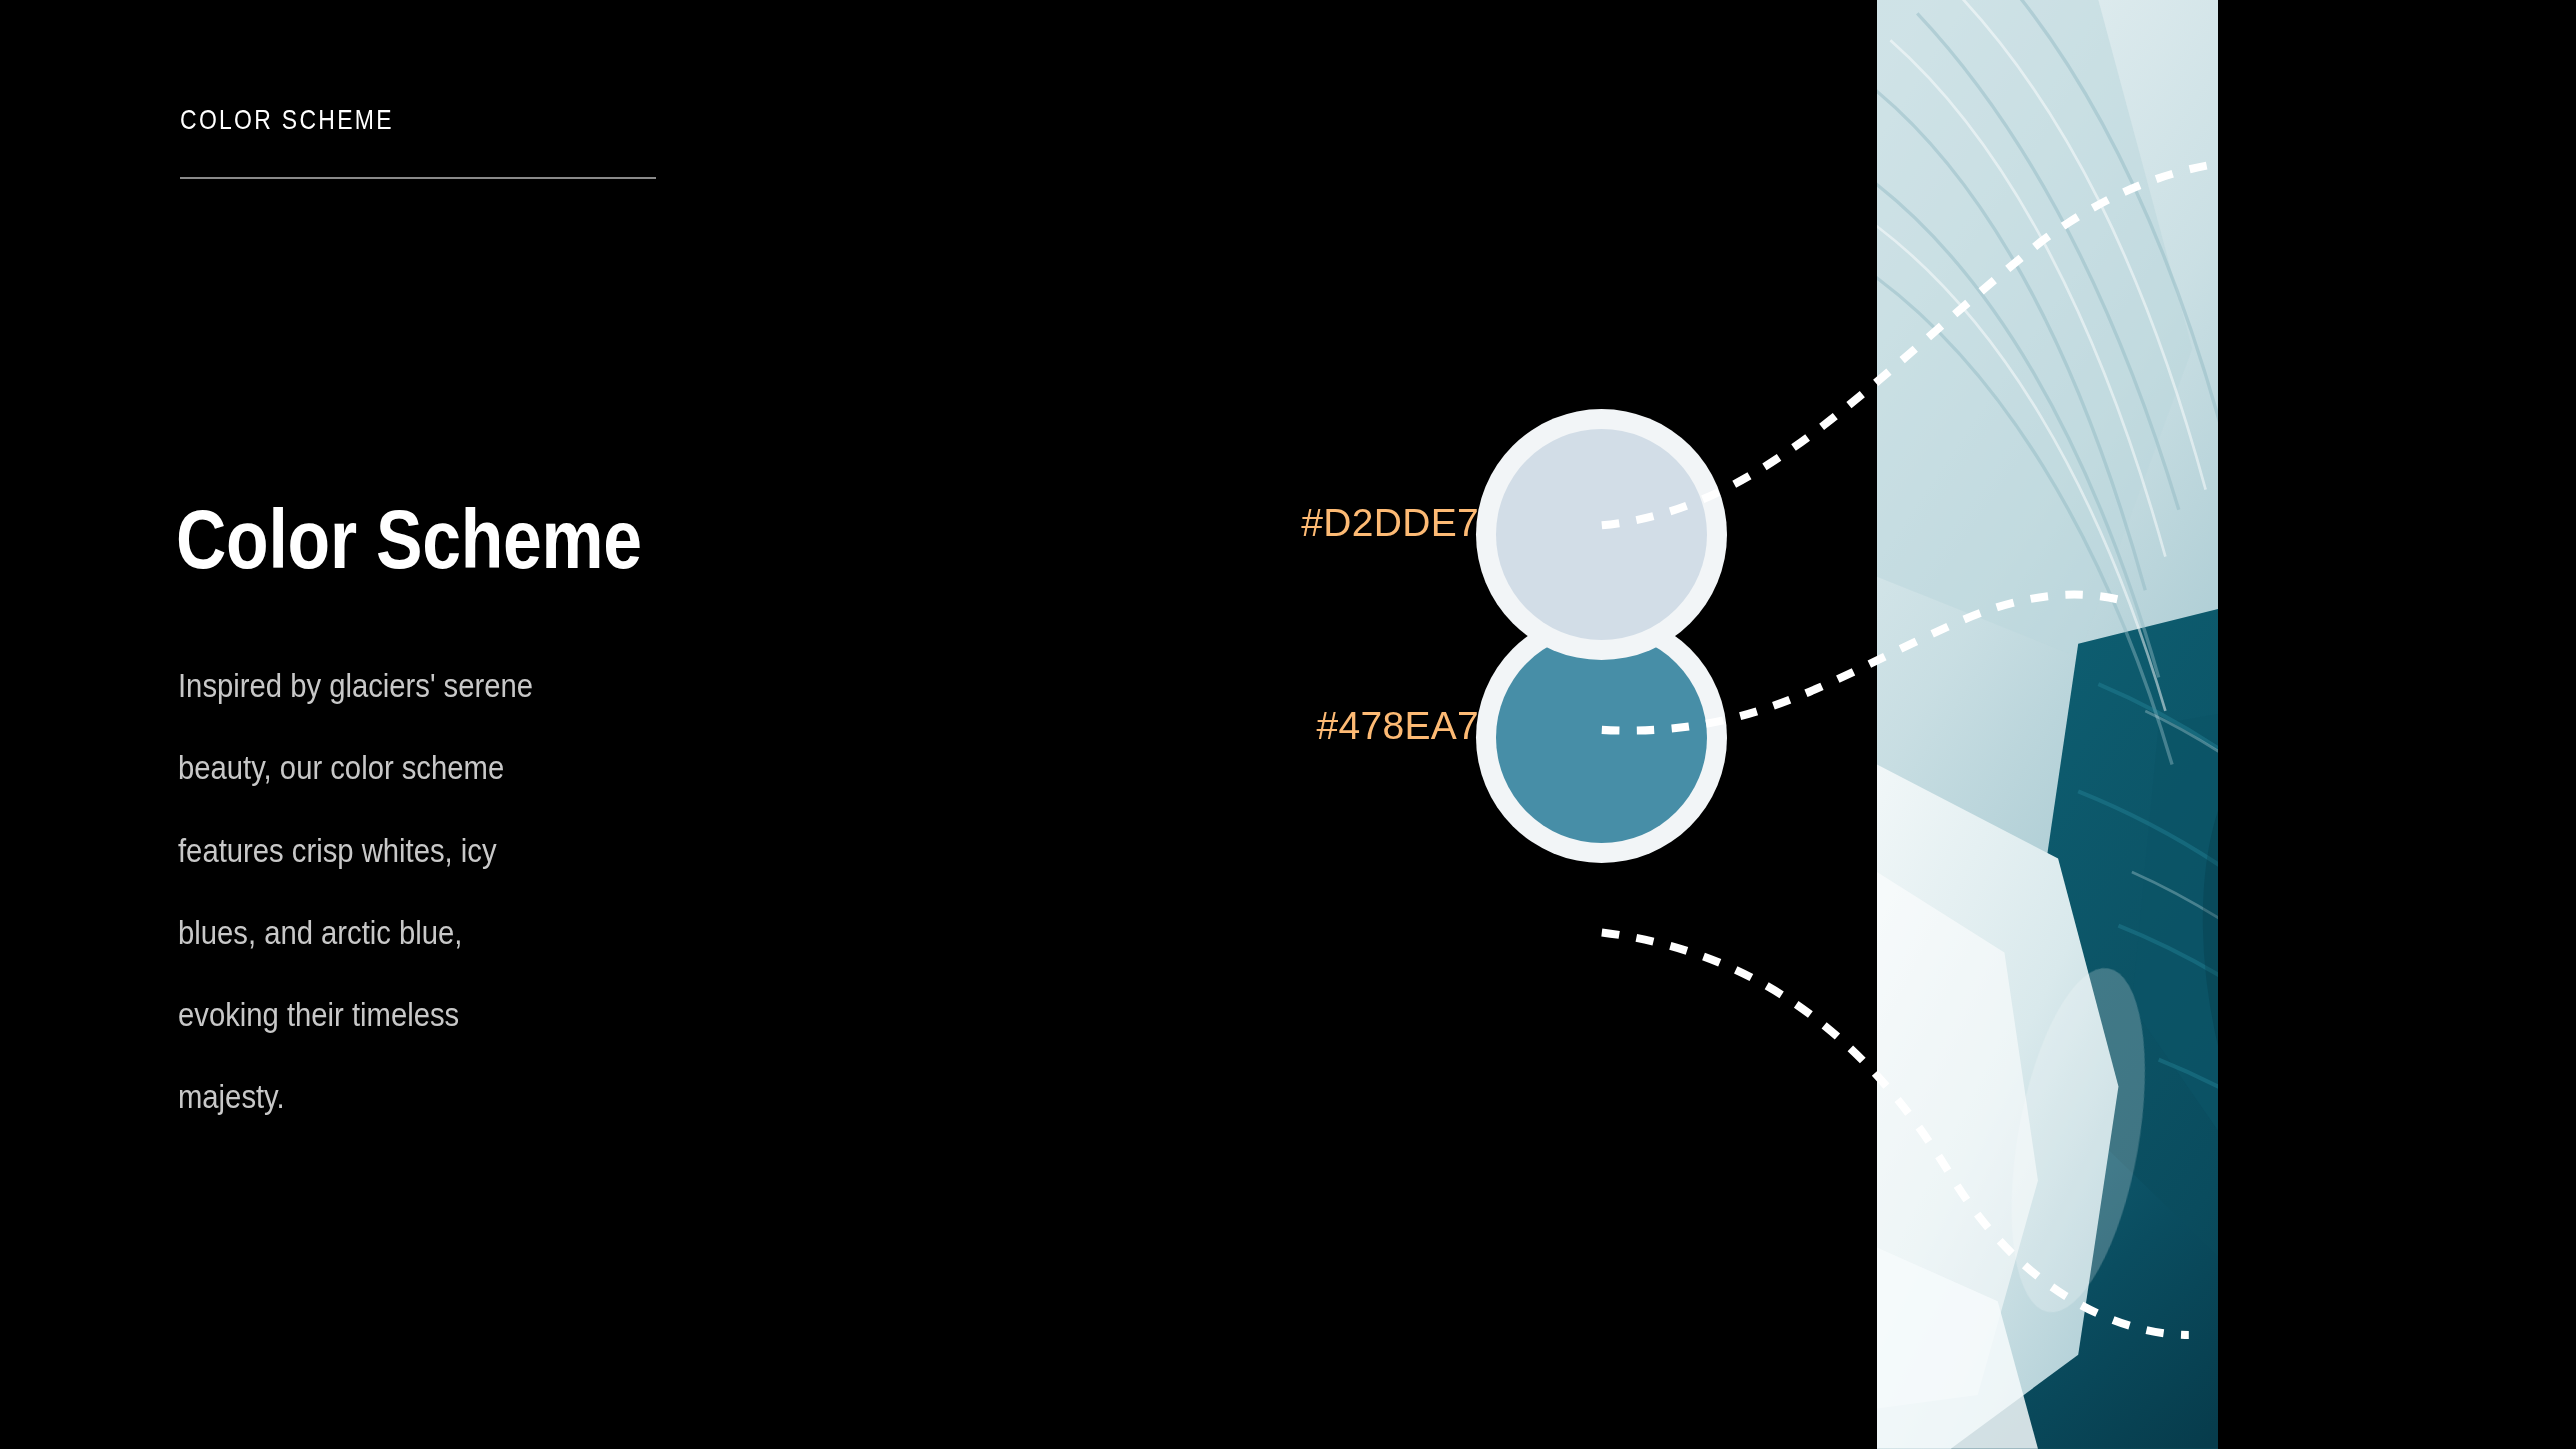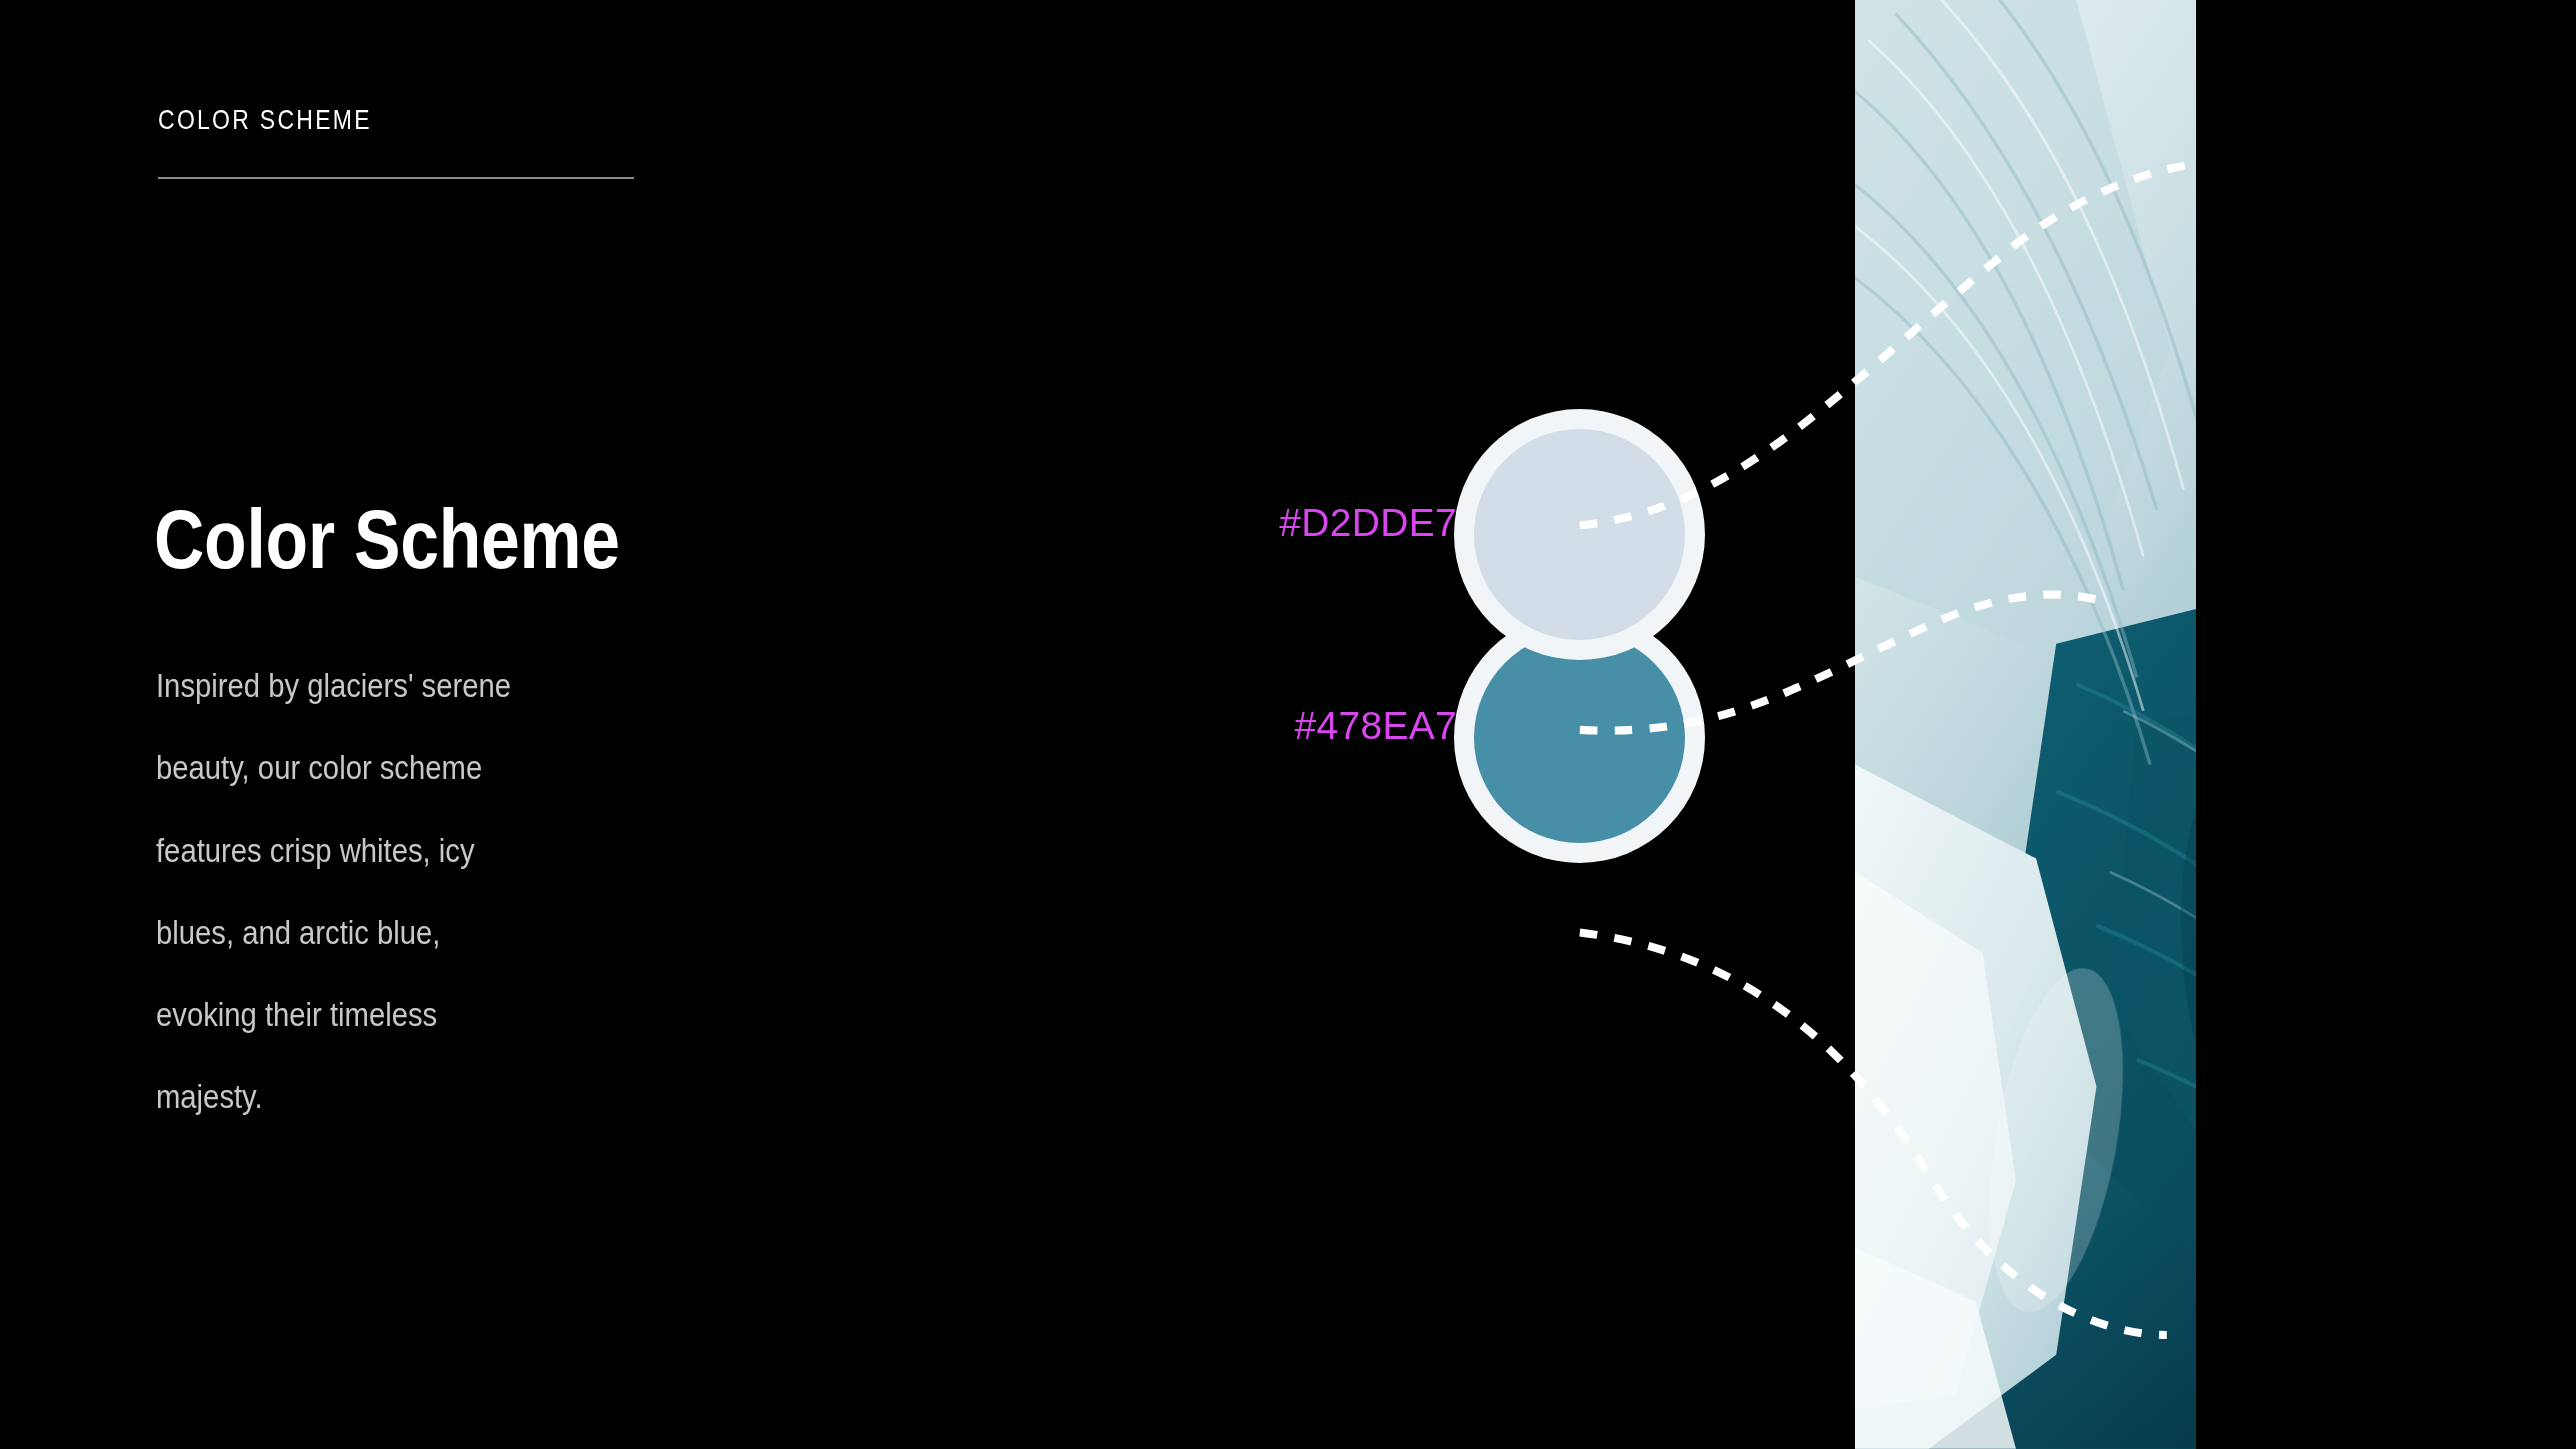--- a/index.html
+++ b/index.html
@@ -9,20 +9,21 @@
   }
   body {
     font-family: "Liberation Sans", sans-serif;
   }
   #slide {
     position: relative;
     width: 2196px;
     height: 1449px;
     background: #000000;
     overflow: hidden;
+    margin-left: 22px;
   }
 
   
   .eyebrow {
     position: absolute;
     left: 158px;
     top: 104px;
     font-family: "Liberation Sans", sans-serif;
     font-size: 28px;
     letter-spacing: 2.8px;
@@ -88,21 +89,21 @@
   .swatch-row.r1 { top: 203px; }
   .swatch-row.r2 { top: 397px; }
 
   .swatch-label {
     position: absolute;
     right: 260px;
     top: 99px;
     font-family: "Liberation Sans", sans-serif;
     font-size: 39px;
     font-weight: 400;
-    color: #d946ef;
+    color: #fdba74;
     letter-spacing: 0.3px;
     white-space: nowrap;
     text-align: right;
   }
 
   .swatch-circle {
     position: absolute;
     left: 287px;
     top: 6.7px;
     width: 251px;

